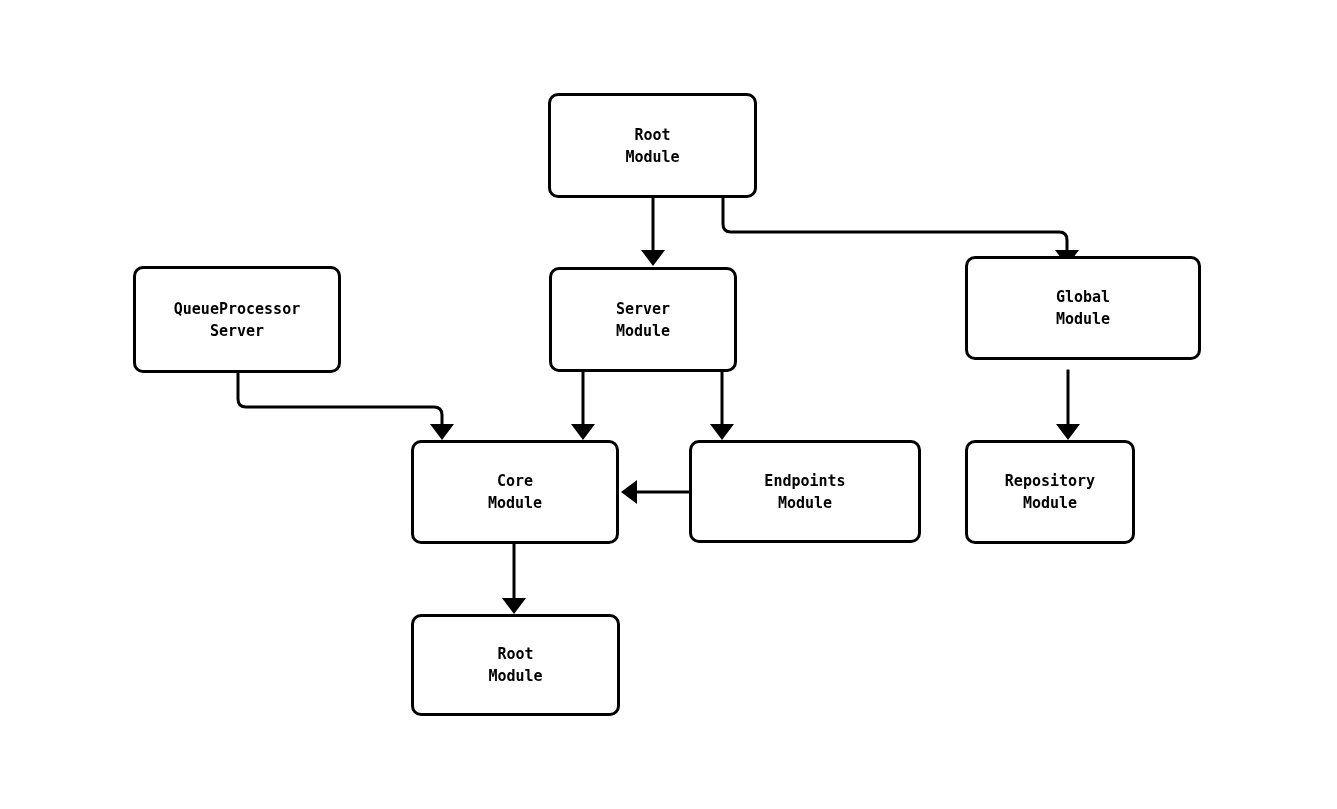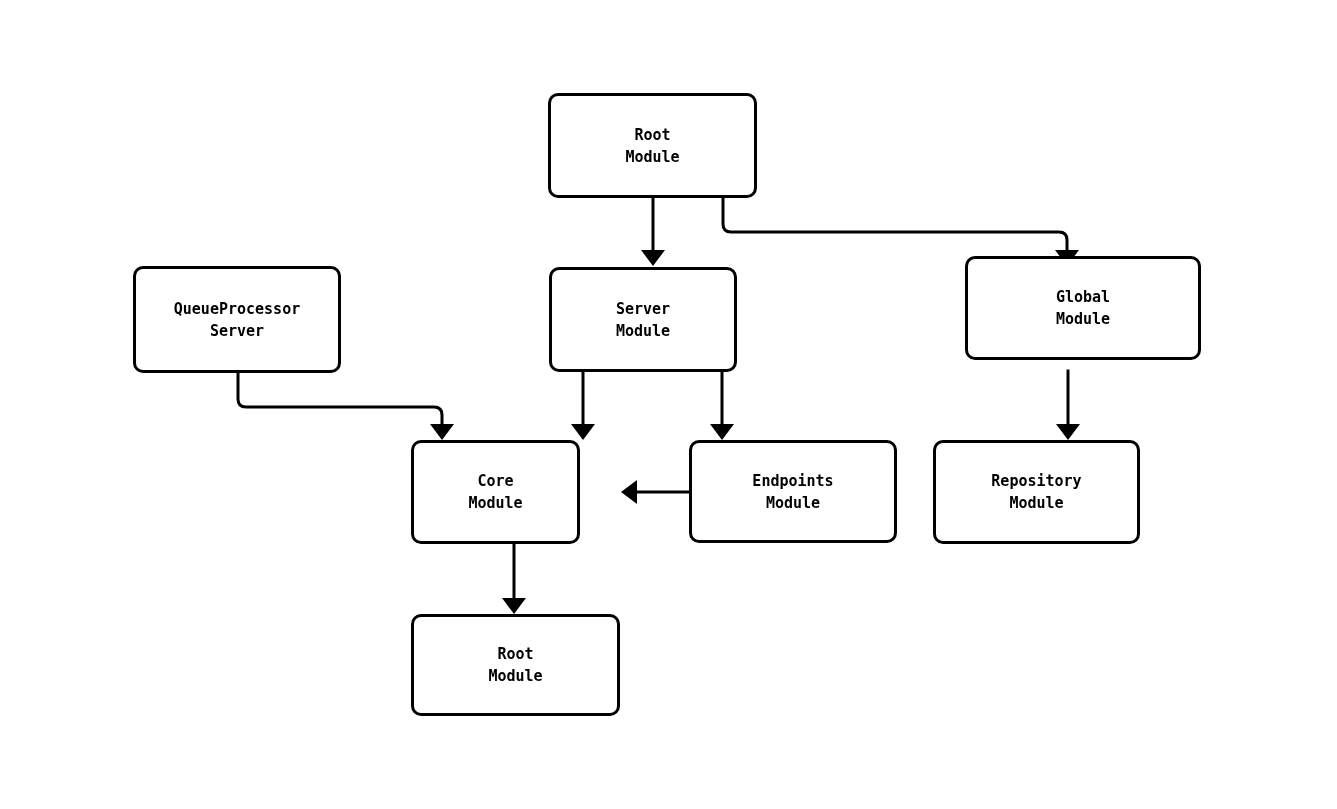--- a/index.html
+++ b/index.html
@@ -114,31 +114,31 @@
   <div class="node" style="left:549px; top:267px; width:188px; height:105px">
     <span class="label">Server
 Module</span>
   </div>
 
   <div class="node" style="left:965px; top:256px; width:236px; height:104px">
     <span class="label">Global
 Module</span>
   </div>
 
-  <div class="node" style="left:411px; top:440px; width:169px; height:104px">
+  <div class="node" style="left:411px; top:440px; width:208px; height:104px">
     <span class="label">Core
 Module</span>
   </div>
 
-  <div class="node" style="left:689px; top:440px; width:208px; height:103px">
+  <div class="node" style="left:689px; top:440px; width:232px; height:103px">
     <span class="label">Endpoints
 Module</span>
   </div>
 
-  <div class="node" style="left:933px; top:440px; width:207px; height:104px">
+  <div class="node" style="left:965px; top:440px; width:170px; height:104px">
     <span class="label">Repository
 Module</span>
   </div>
 
   <div class="node" style="left:411px; top:614px; width:209px; height:102px">
     <span class="label">Root
 Module</span>
   </div>
 
 </div>

